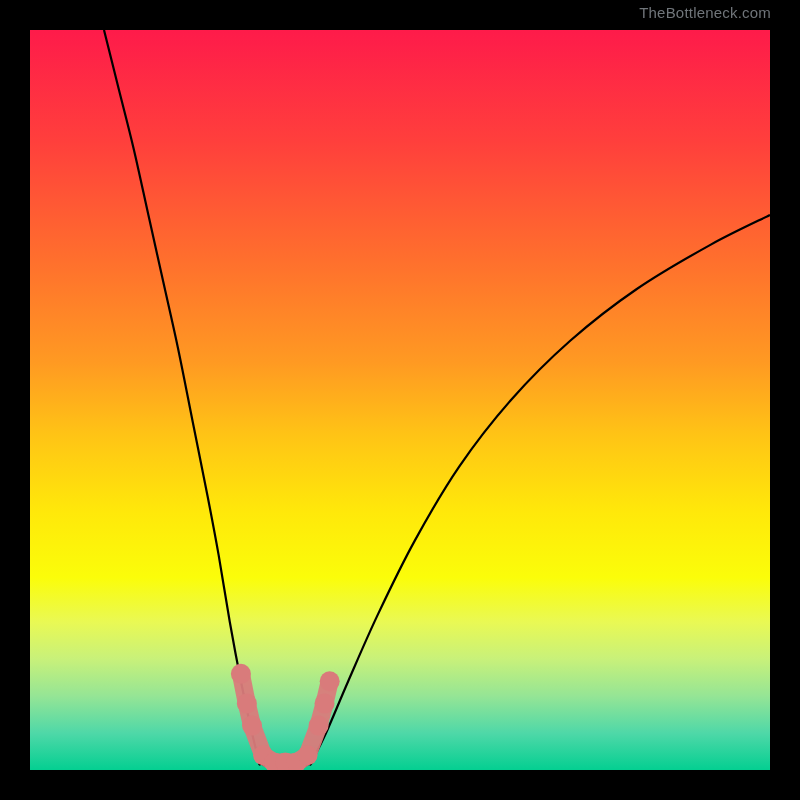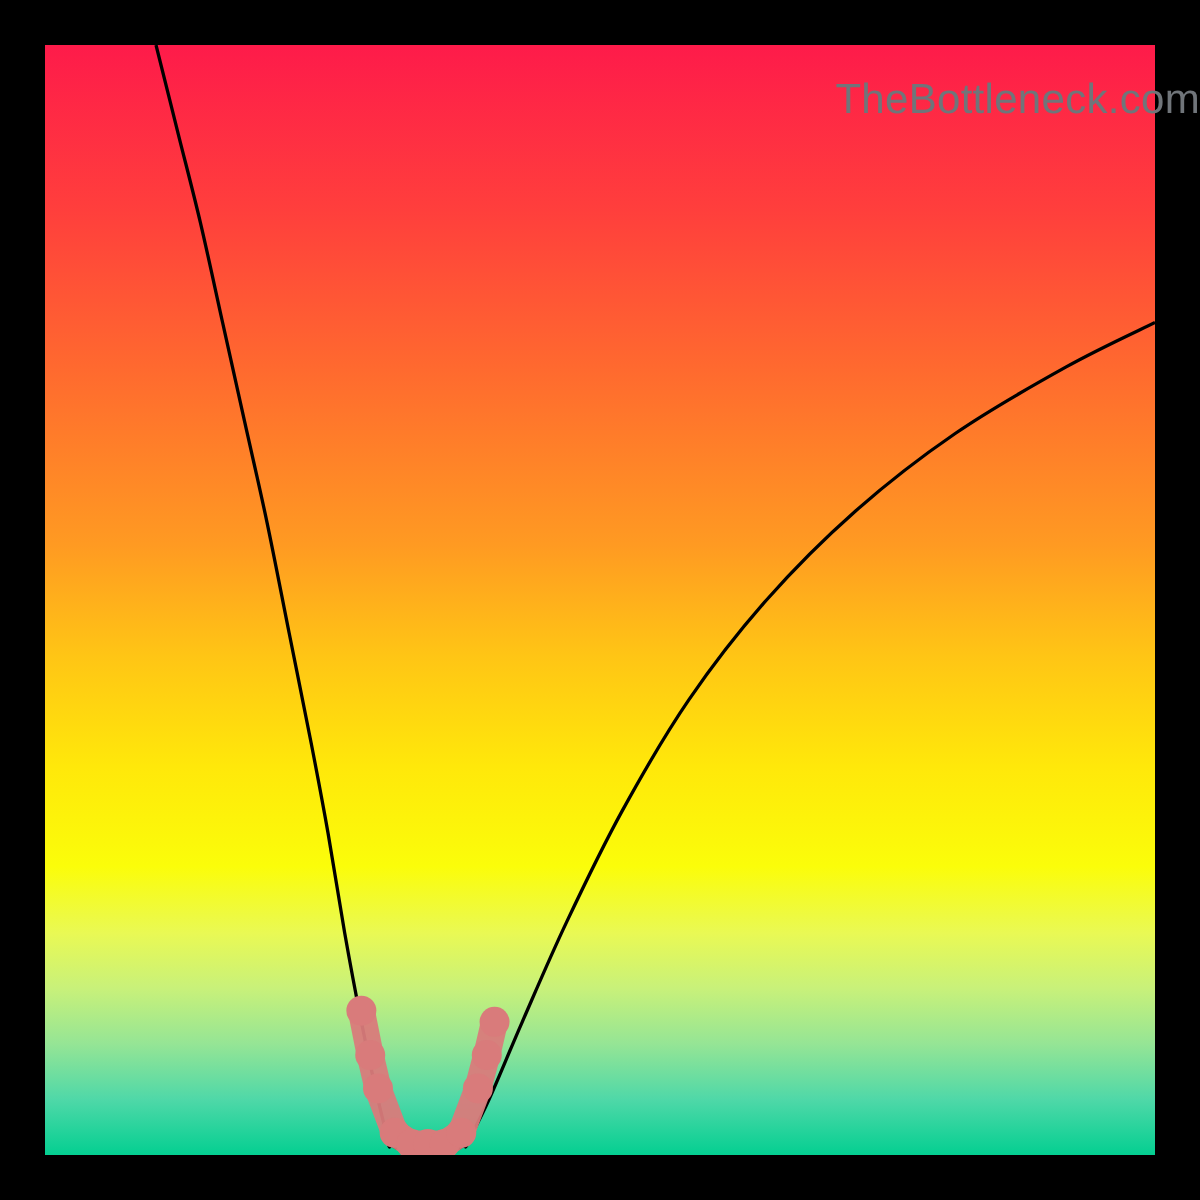--- a/index.html
+++ b/index.html
@@ -35,27 +35,26 @@
       #e9f954 80%,
       #c8f17a 85%,
       #95e595 90%,
       #4fd8a8 95%,
       #04cf91 100%
     );
   }
   .watermark {
     position: absolute;
     top: 4px;
-    right: 0;
+    right: 29px;
     color: #70757a;
-    font-size: 28px;
+    font-size: 15px;
     font-weight: 400;
     letter-spacing: 0.2px;
     user-select: none;
-    margin-top: 46px;
   }
   svg.curve {
     position: absolute;
     left: 0; top: 0;
   }
 </style>
 </head>
 <body>
 
 <div class="frame">

